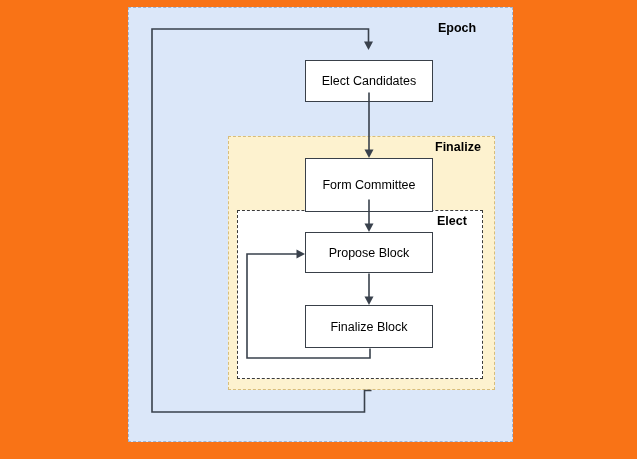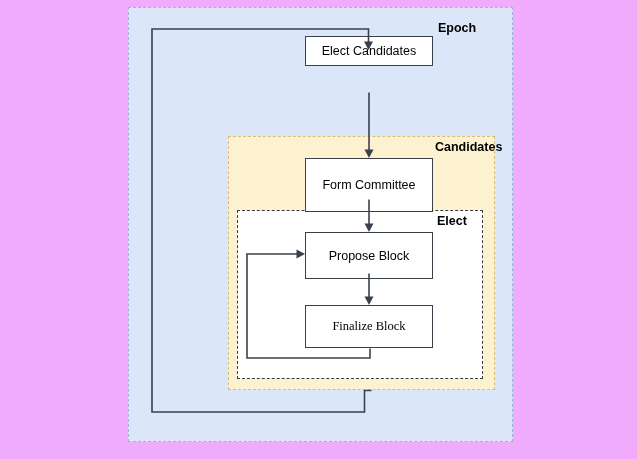--- a/index.html
+++ b/index.html
@@ -5,21 +5,21 @@
   html, body {
     margin: 0;
     padding: 0;
     background: #ffffff;
     font-family: "Liberation Sans", sans-serif;
   }
   .stage {
     position: relative;
     width: 637px;
     height: 459px;
-    background: #f0abfc;
+    background: #f97316;
     overflow: hidden;
   }
   .container-box {
     position: absolute;
     box-sizing: border-box;
   }
   .epoch-box {
     left: 128px; top: 7px;
     width: 385px; height: 435px;
     background: var(--epoch-fill, #dbe7f9);
@@ -59,24 +59,24 @@
     background: var(--node-fill, #ffffff);
     border: 1.5px solid var(--node-stroke, #394049);
     display: flex;
     align-items: center;
     justify-content: center;
     font-size: 12.5px;
     color: #000000;
     z-index: 5;
     text-align: center;
   }
-  .node-elect    { top: 36px;  height: 30px; }
+  .node-elect    { top: 60px;  height: 42px; }
   .node-form     { top: 158px; height: 54px; }
-  .node-propose  { top: 232px; height: 47px; }
-  .node-finalize { top: 305px; height: 43px; font-family: Liberation Serif, serif; }
+  .node-propose  { top: 232px; height: 41px; }
+  .node-finalize { top: 305px; height: 43px; }
   .edges-layer {
     position: absolute;
     left: 0; top: 0;
     width: 637px; height: 459px;
     z-index: 6;
     pointer-events: none;
   }
   .edge {
     fill: none;
     stroke: var(--edge-stroke, #39414c);
@@ -90,21 +90,21 @@
 </head>
 <body>
 
 <div class="stage">
 
   <div class="container-box epoch-box"></div>
   <div class="container-box iteration-box"></div>
   <div class="container-box round-box"></div>
 
   <span class="container-label epoch-label">Epoch</span>
-  <span class="container-label iteration-label">Candidates</span>
+  <span class="container-label iteration-label">Finalize</span>
   <span class="container-label round-label">Elect</span>
 
   <svg class="edges-layer" viewBox="0 0 637 459" xmlns="http://www.w3.org/2000/svg">
 
     <path class="edge" d="M 371.5 390.5 L 364.5 390.5 L 364.5 412 L 152 412 L 152 29 L 368.5 29 L 368.5 42"></path>
     <polygon class="arrowhead" points="364,41.5 373,41.5 368.5,50"></polygon>
 
     <path class="edge" d="M 369 92.5 L 369 150"></path>
     <polygon class="arrowhead" points="364.5,149.5 373.5,149.5 369,158"></polygon>
 

